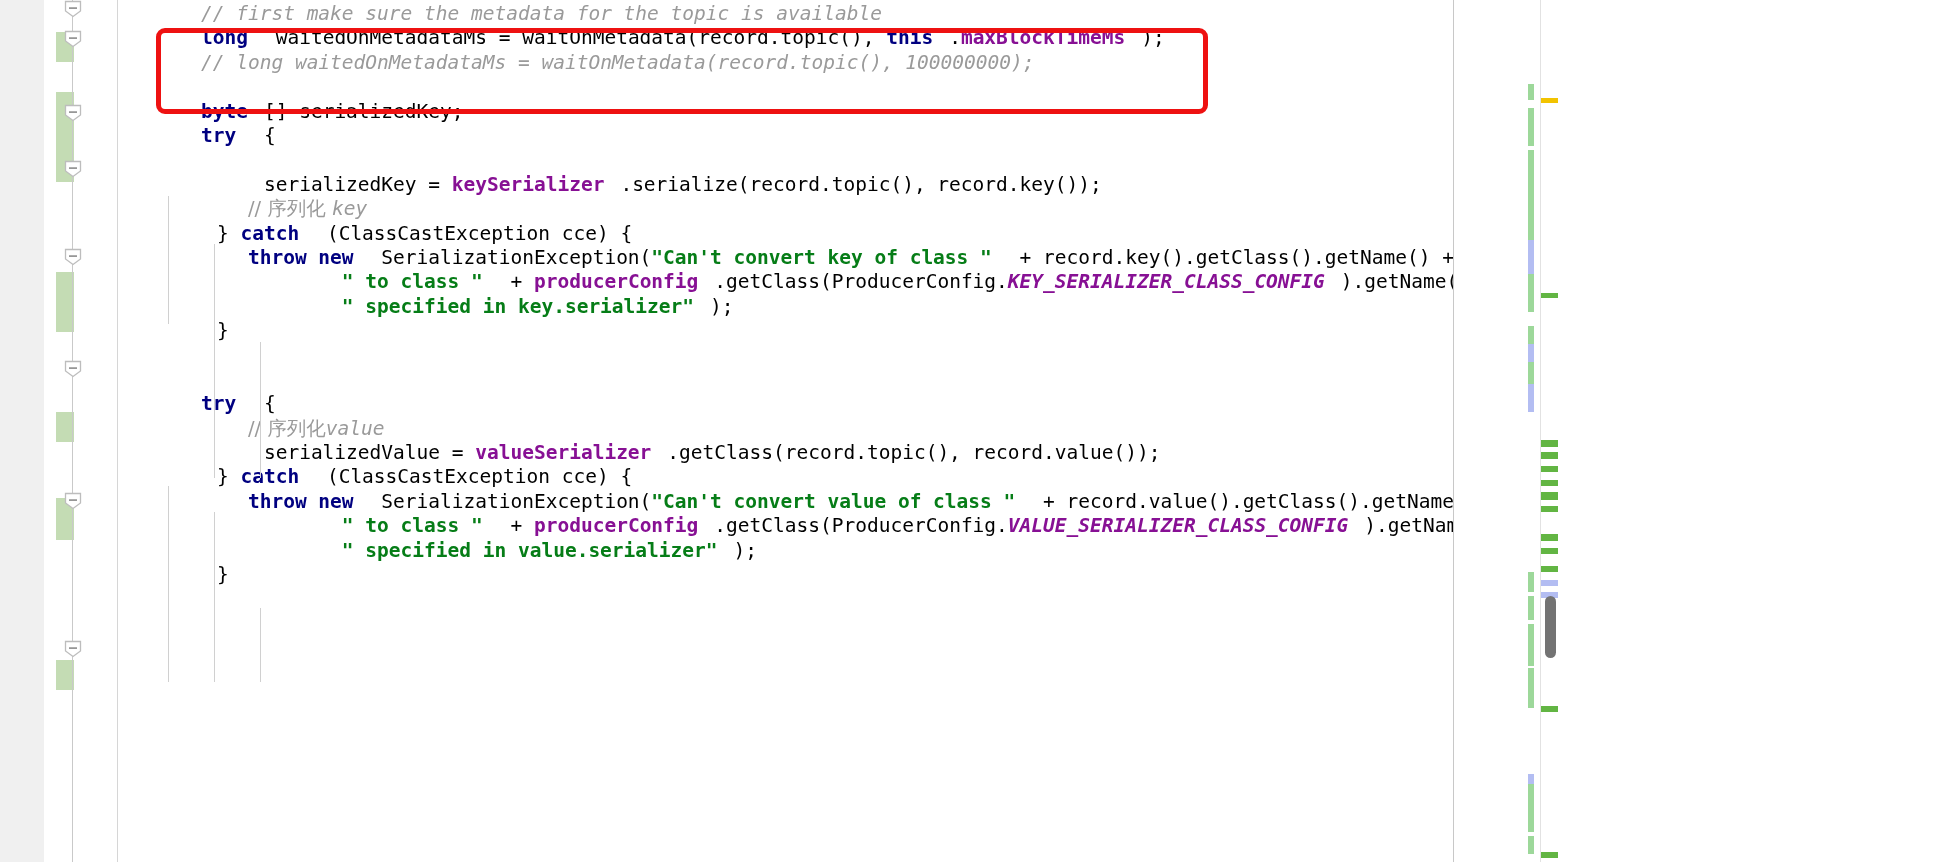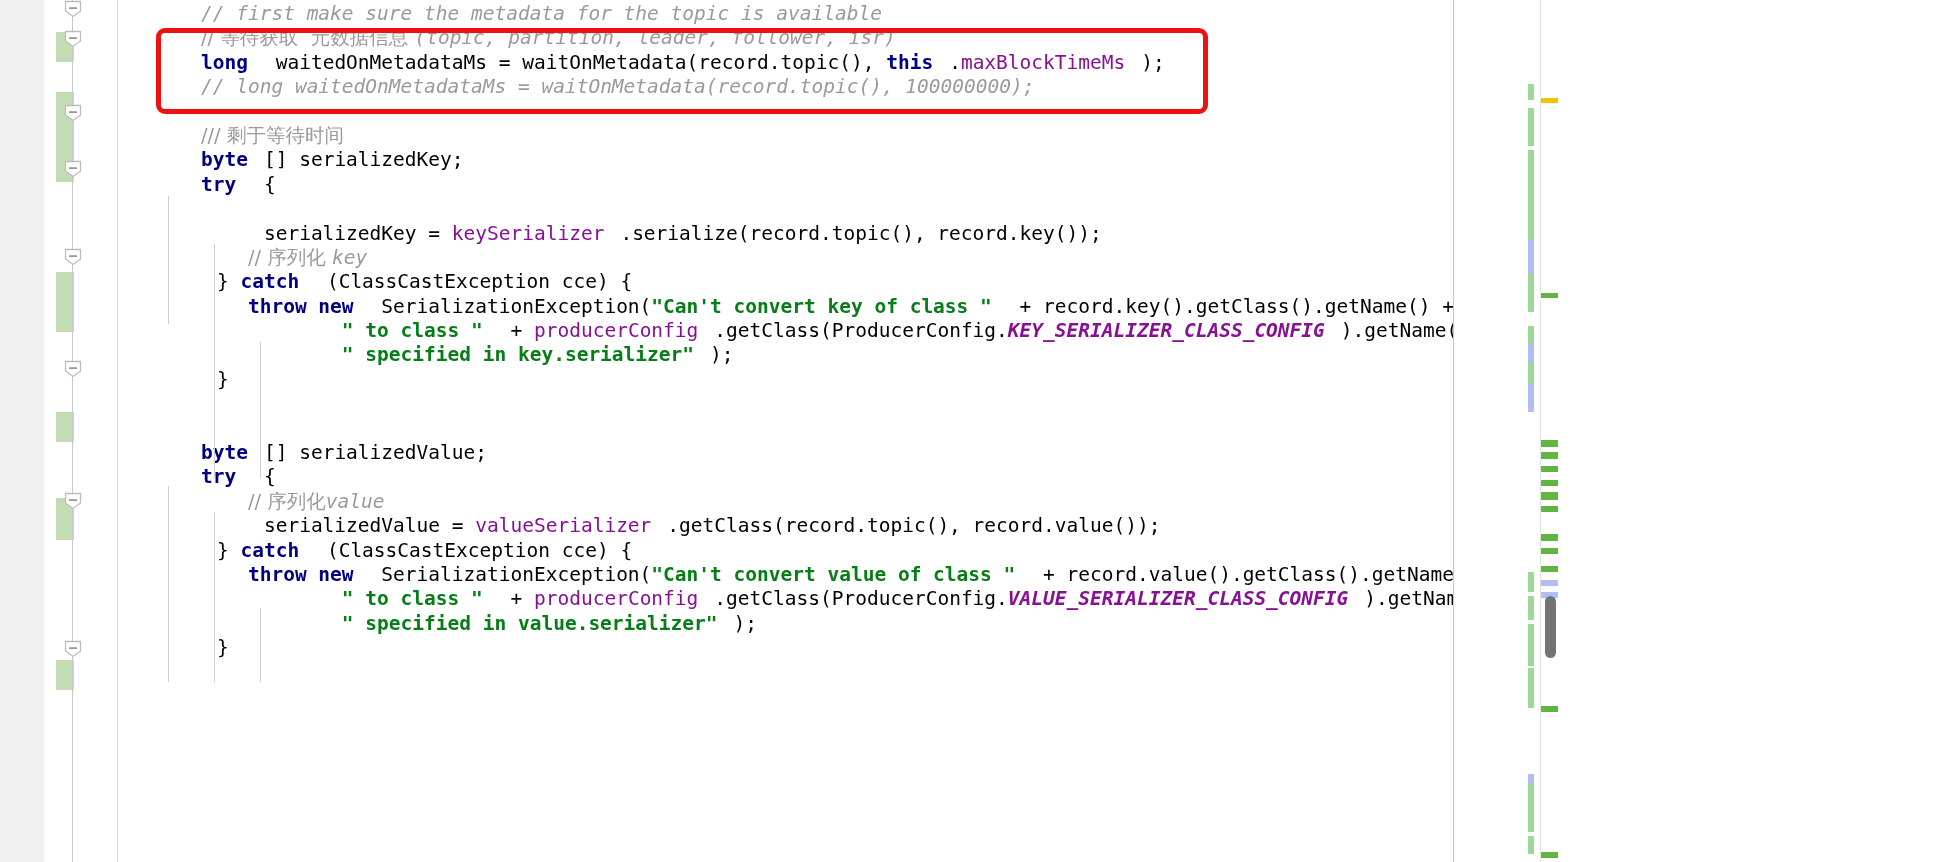--- a/index.html
+++ b/index.html
@@ -80,21 +80,21 @@
     position: absolute;
     width: 1px;
     background: #d0d0d0;
   }
 
   
   .kw       { color: #000080; font-weight: bold; }
   .cmt      { color: #9a9a9a; font-style: italic; }
   .cmt-cjk  { color: #9a9a9a; font-style: normal; font-family: "DejaVu Sans", "Liberation Sans", sans-serif; }
   .str      { color: #067d17; font-weight: bold; }
-  .fld      { color: #871094; font-weight: normal; }
+  .fld      { color: #871094; font-weight: bold; }
   .const    { color: #871094; font-weight: bold; font-style: italic; }
   .stat     { color: #000000; font-style: italic; }
   .num      { color: #1750eb; }
   .plain    { color: #000000; margin-left: 16px; }
 
   
   .red-box {
     position: absolute;
     left: 156px; top: 28px;
     width: 1052px; height: 86px;
@@ -216,38 +216,35 @@
     <div class="code-inner" id="code-inner">
 
       <div class="guide" style="left:50px; top:196px; height:128px;"></div>
       <div class="guide" style="left:96px; top:244px; height:80px;"></div>
       <div class="guide" style="left:96px; top:318px; height:160px;"></div>
       <div class="guide" style="left:142px; top:342px; height:136px;"></div>
       <div class="guide" style="left:50px; top:486px; height:196px;"></div>
       <div class="guide" style="left:96px; top:512px; height:170px;"></div>
       <div class="guide" style="left:142px; top:608px; height:74px;"></div>
     <div class="line">    <span class="cmt">// first make sure the metadata for the topic is available</span></div>
-        <div class="line">    <span class="cmt-cjk">// 等待获取  元数据信息 </span><span class="cmt">(topic, partition, leader, follower, isr)</span></div>
         <div class="line">    <span class="kw">long</span><span class="plain"> waitedOnMetadataMs = waitOnMetadata(record.topic(), </span><span class="kw">this</span><span class="plain">.</span><span class="fld">maxBlockTimeMs</span><span class="plain">);</span></div>
         <div class="line">    <span class="cmt">// long waitedOnMetadataMs = waitOnMetadata(record.topic(), 100000000);</span></div>
         <div class="line"></div>
-        <div class="line">    <span class="cmt-cjk">/// 剩于等待时间</span></div>
         <div class="line">    <span class="kw">byte</span><span class="plain">[] serializedKey;</span></div>
         <div class="line">    <span class="kw">try</span><span class="plain"> {</span></div>
         <div class="line"></div>
         <div class="line">        <span class="plain">serializedKey = </span><span class="fld">keySerializer</span><span class="plain">.serialize(record.topic(), record.key());</span></div>
         <div class="line">        <span class="cmt-cjk">// 序列化 </span><span class="cmt">key</span></div>
         <div class="line">    <span class="plain">} </span><span class="kw">catch</span><span class="plain"> (ClassCastException cce) {</span></div>
         <div class="line">        <span class="kw">throw new</span><span class="plain"> SerializationException(</span><span class="str">"Can't convert key of class "</span><span class="plain"> + record.key().getClass().getName() +</span></div>
         <div class="line">                <span class="str">" to class "</span><span class="plain"> + </span><span class="fld">producerConfig</span><span class="plain">.getClass(ProducerConfig.</span><span class="const">KEY_SERIALIZER_CLASS_CONFIG</span><span class="plain">).getName() +</span></div>
         <div class="line">                <span class="str">" specified in key.serializer"</span><span class="plain">);</span></div>
         <div class="line">    <span class="plain">}</span></div>
         <div class="line"></div>
         <div class="line"></div>
-        <div class="line">    <span class="kw">byte</span><span class="plain">[] serializedValue;</span></div>
         <div class="line">    <span class="kw">try</span><span class="plain"> {</span></div>
         <div class="line">        <span class="cmt-cjk">// 序列化</span><span class="cmt">value</span></div>
         <div class="line">        <span class="plain">serializedValue = </span><span class="fld">valueSerializer</span><span class="plain">.getClass(record.topic(), record.value());</span></div>
         <div class="line">    <span class="plain">} </span><span class="kw">catch</span><span class="plain"> (ClassCastException cce) {</span></div>
         <div class="line">        <span class="kw">throw new</span><span class="plain"> SerializationException(</span><span class="str">"Can't convert value of class "</span><span class="plain"> + record.value().getClass().getName() +</span></div>
         <div class="line">                <span class="str">" to class "</span><span class="plain"> + </span><span class="fld">producerConfig</span><span class="plain">.getClass(ProducerConfig.</span><span class="const">VALUE_SERIALIZER_CLASS_CONFIG</span><span class="plain">).getName() +</span></div>
         <div class="line">                <span class="str">" specified in value.serializer"</span><span class="plain">);</span></div>
         <div class="line">    <span class="plain">}</span></div>
       </div>
   </div>

